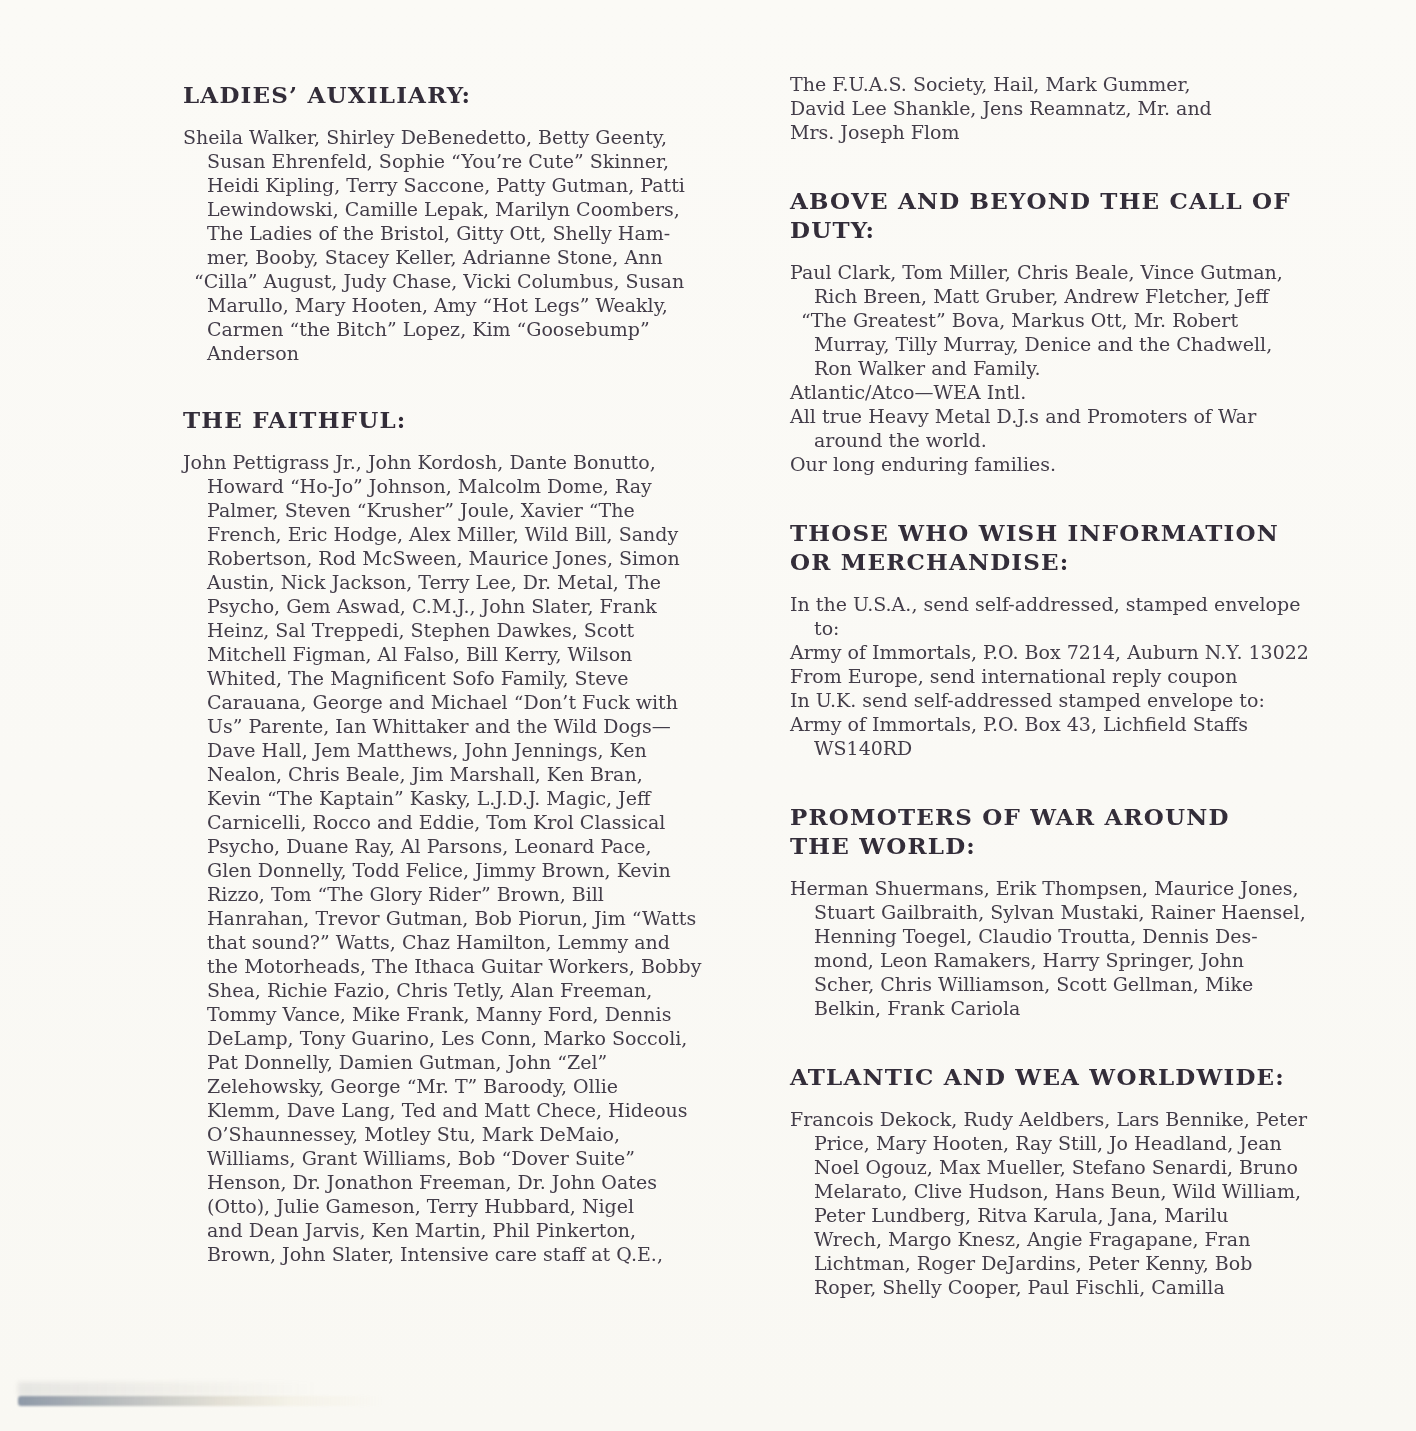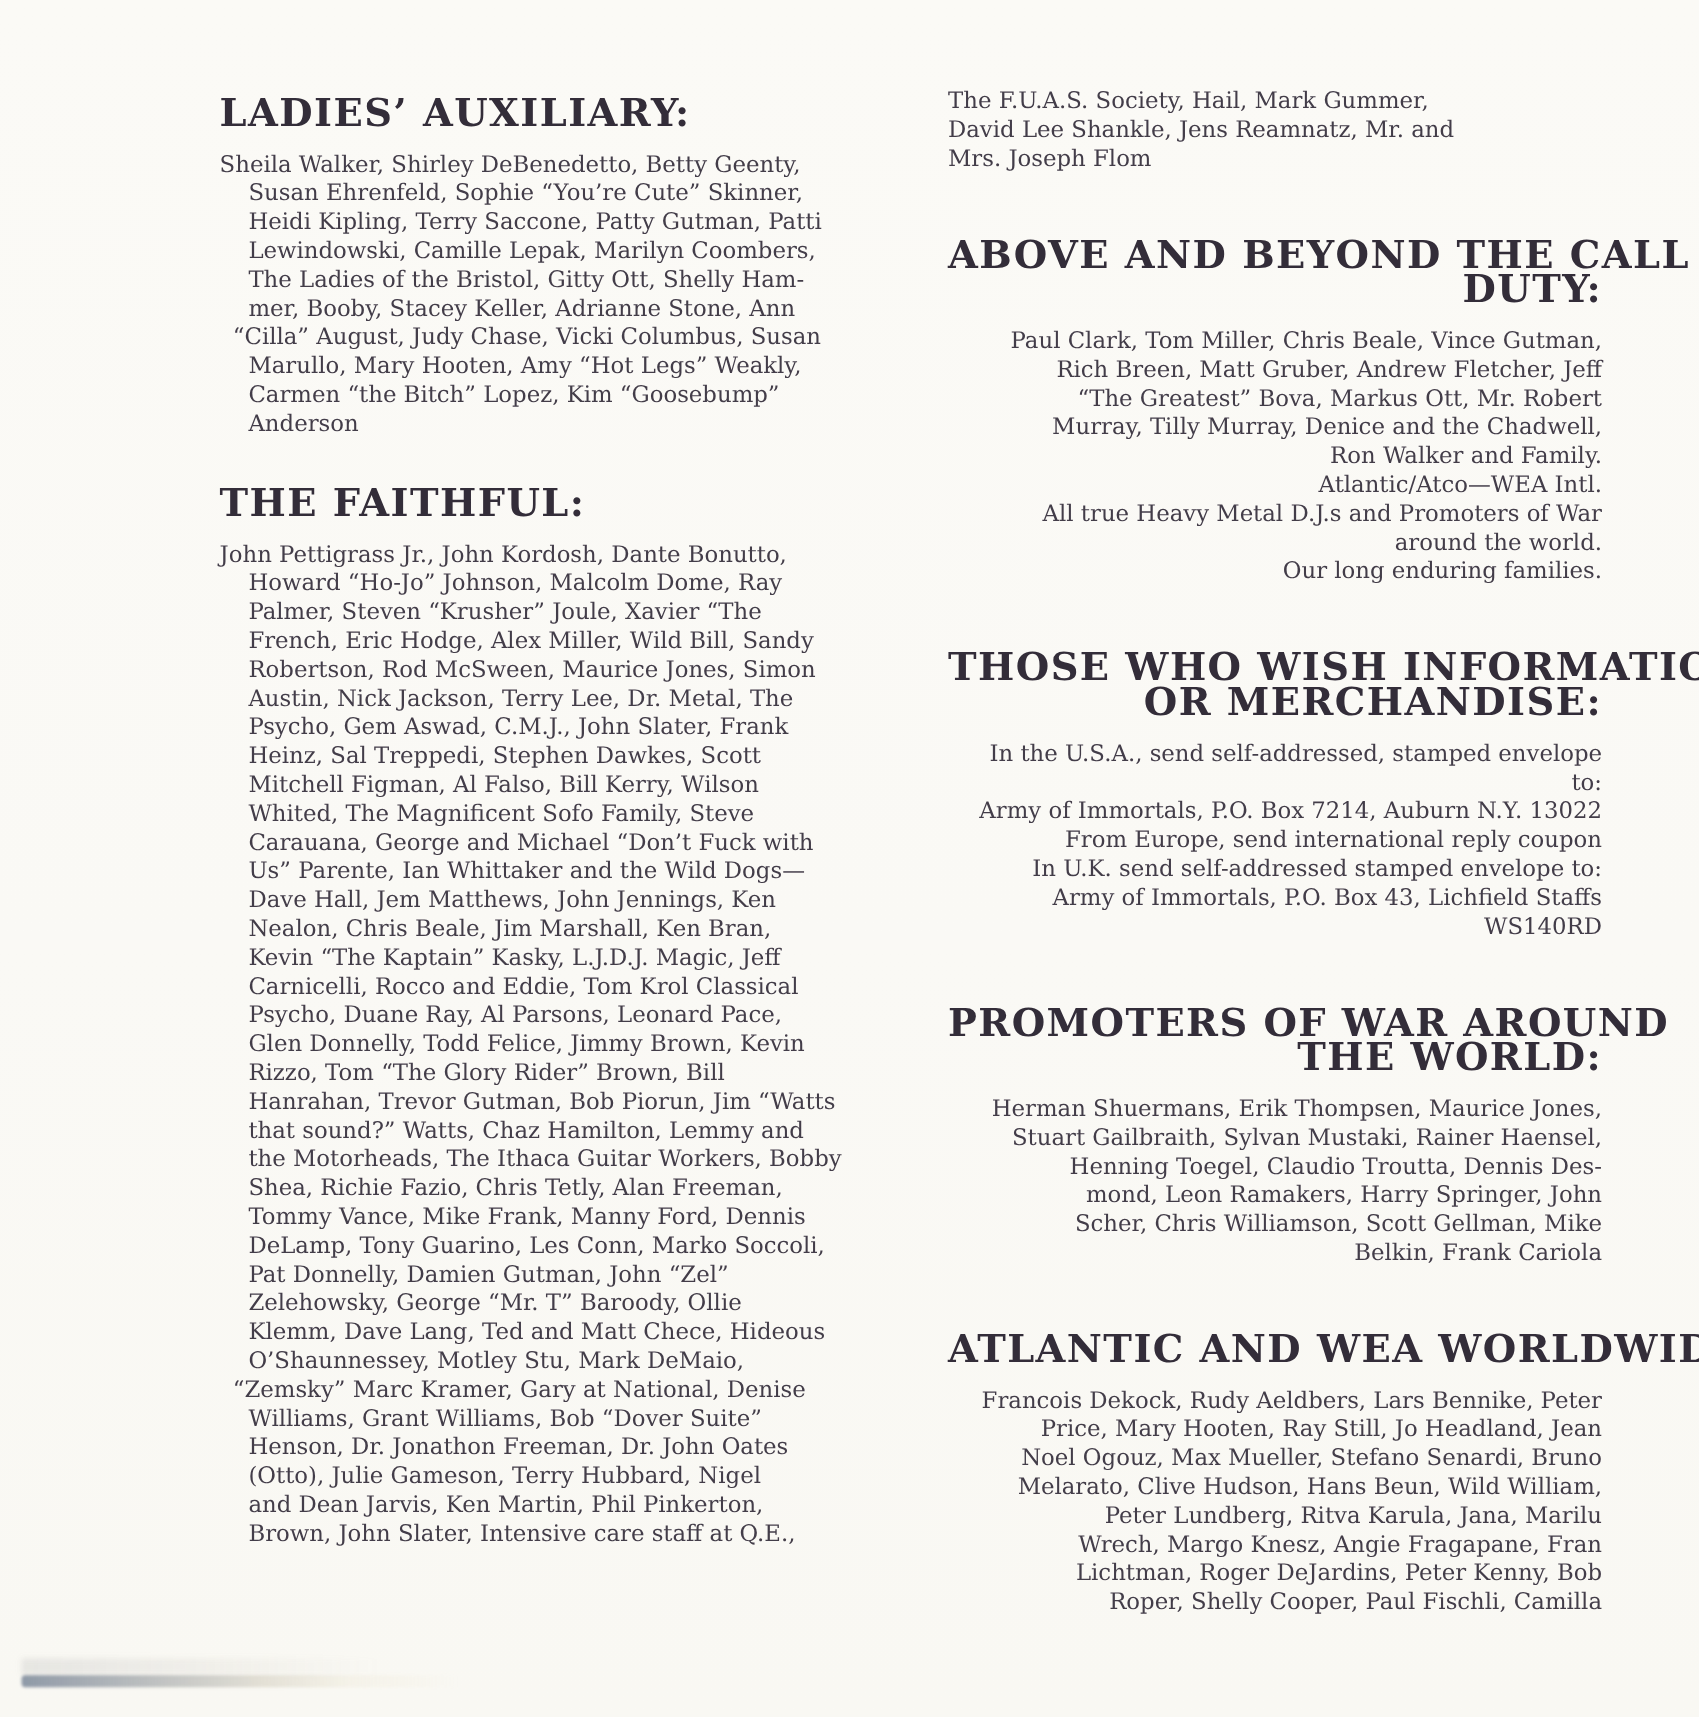--- a/index.html
+++ b/index.html
@@ -17,25 +17,25 @@
     color: #3c3642;
   }
   .column {
     position: absolute;
     top: 0;
   }
   .column-left  { left: 183px; width: 525px; top: 80px; }
   .column-right { left: 790px; width: 545px; top: 72px; }
 
   .column-left  .credits-section + .credits-section { margin-top: 40px; }
-  .column-right .credits-section + .credits-section { margin-top: 54px; text-align: right; }
+  .column-right .credits-section + .credits-section { margin-top: 42px; }
 
   .section-heading {
     margin: 0 0 16px 0;
-    font-size: 32px;
+    font-size: 23px;
     line-height: 29px;
     font-weight: 700;
     letter-spacing: 1.2px;
     color: #332d39;
   }
   .heading-line { display: block; white-space: nowrap; }
 
   .section-body { }
   .credit-line {
     font-size: 19px;
@@ -128,21 +128,20 @@
           <div class="credit-line indent-cont">Hanrahan, Trevor Gutman, Bob Piorun, Jim “Watts</div>
           <div class="credit-line indent-cont">that sound?” Watts, Chaz Hamilton, Lemmy and</div>
           <div class="credit-line indent-cont">the Motorheads, The Ithaca Guitar Workers, Bobby</div>
           <div class="credit-line indent-cont">Shea, Richie Fazio, Chris Tetly, Alan Freeman,</div>
           <div class="credit-line indent-cont">Tommy Vance, Mike Frank, Manny Ford, Dennis</div>
           <div class="credit-line indent-cont">DeLamp, Tony Guarino, Les Conn, Marko Soccoli,</div>
           <div class="credit-line indent-cont">Pat Donnelly, Damien Gutman, John “Zel”</div>
           <div class="credit-line indent-cont">Zelehowsky, George “Mr. T” Baroody, Ollie</div>
           <div class="credit-line indent-cont">Klemm, Dave Lang, Ted and Matt Chece, Hideous</div>
           <div class="credit-line indent-cont">O’Shaunnessey, Motley Stu, Mark DeMaio,</div>
-          <div class="credit-line indent-hang">“Zemsky” Marc Kramer, Gary at National, Denise</div>
           <div class="credit-line indent-cont">Williams, Grant Williams, Bob “Dover Suite”</div>
           <div class="credit-line indent-cont">Henson, Dr. Jonathon Freeman, Dr. John Oates</div>
           <div class="credit-line indent-cont">(Otto), Julie Gameson, Terry Hubbard, Nigel</div>
           <div class="credit-line indent-cont">and Dean Jarvis, Ken Martin, Phil Pinkerton,</div>
           <div class="credit-line indent-cont">Brown, John Slater, Intensive care staff at Q.E.,</div>
         </div>
       </section>
     </div>
   <div class="column column-right">
       <section class="credits-section">

